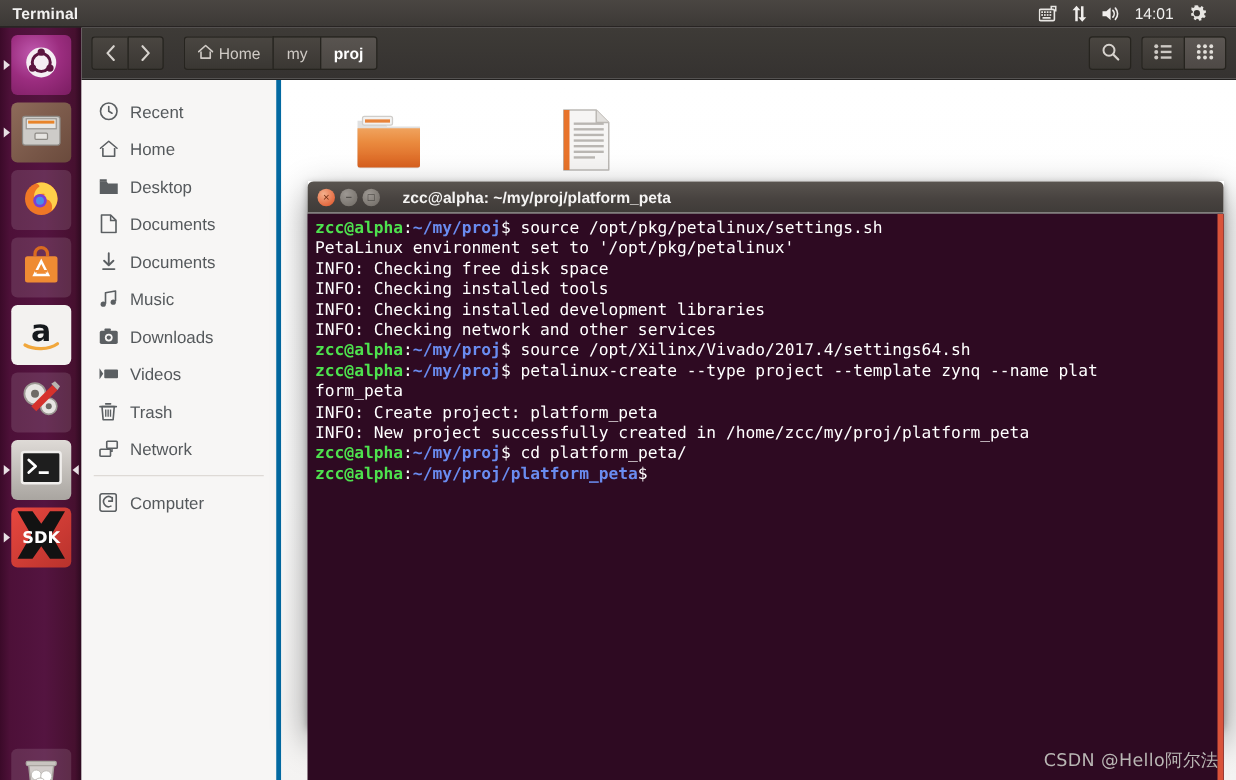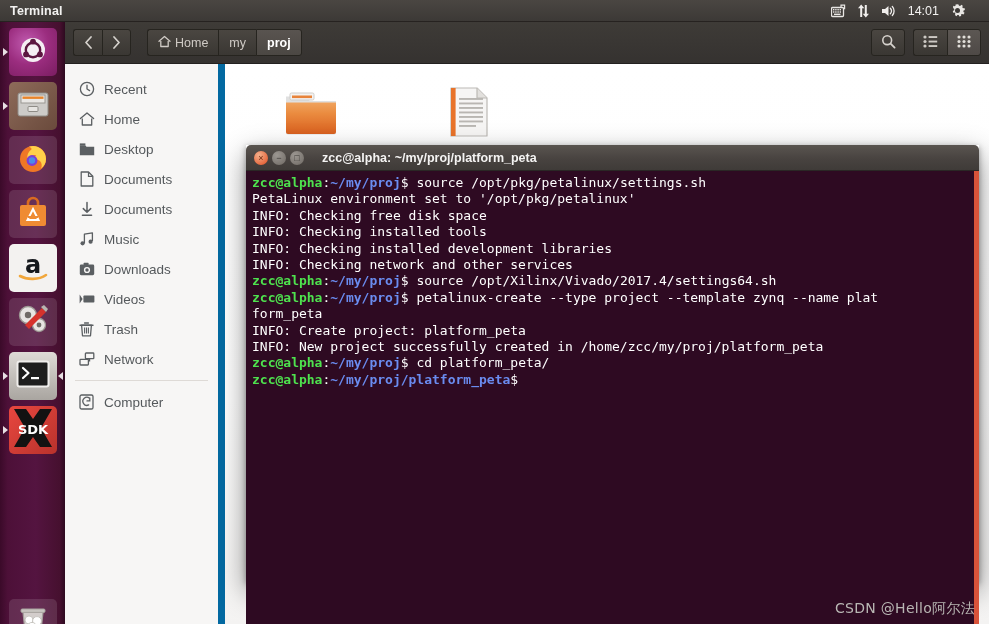--- a/index.html
+++ b/index.html
@@ -89,21 +89,21 @@
     color:#ffffff; font-weight:bold;
   }
   #tb-right{ margin-left:auto; display:flex; gap:8px; }
   #viewgroup{ display:flex; }
   #viewgroup .tb-btn:first-child{ border-radius:3px 0 0 3px; border-right:none;}
   #viewgroup .tb-btn:last-child{ border-radius:0 3px 3px 0; }
   .tb-btn.sel{ background:linear-gradient(to bottom,#5c5753,#4e4946); }
 
   #fm-body{ display:flex; height:560px; }
   #fm-sidebar{
-    width:160px; background:#f7f6f5; border-right:7px solid #0369a1;
+    width:160px; background:#f7f6f5; border-right:4px solid #0369a1;
     padding-top:10px; font-size:13.5px;
   }
   .side-item{
     height:30px; display:flex; align-items:center; gap:9px;
     padding-left:13px; color:#55595c;
   }
   .side-item .si-ico{
     width:17px; height:17px; display:flex; align-items:center;
     justify-content:center; color:#5b5f62; flex:0 0 17px;
   }

